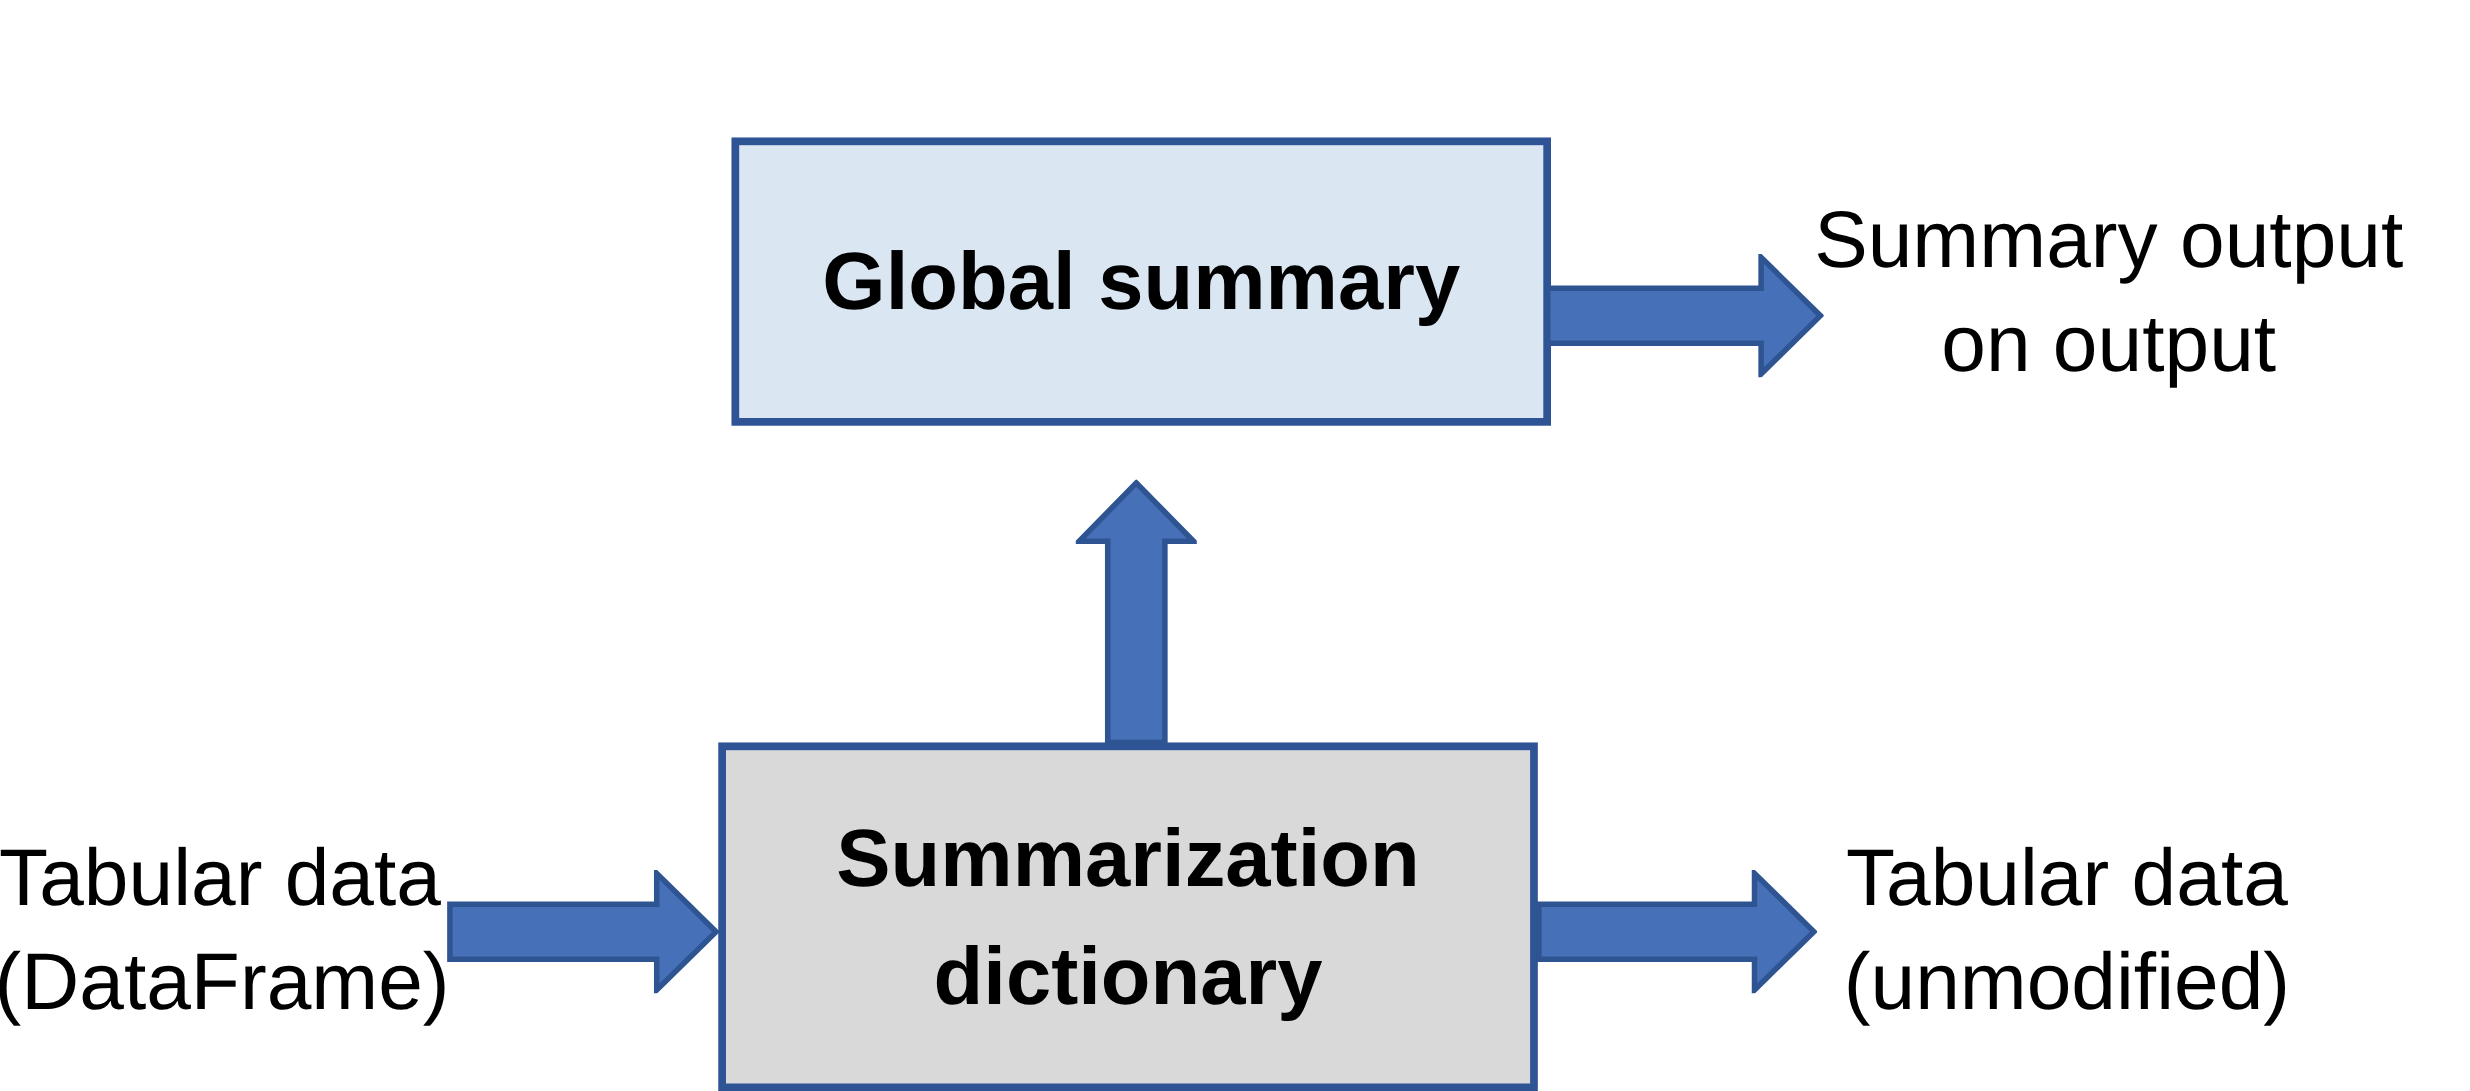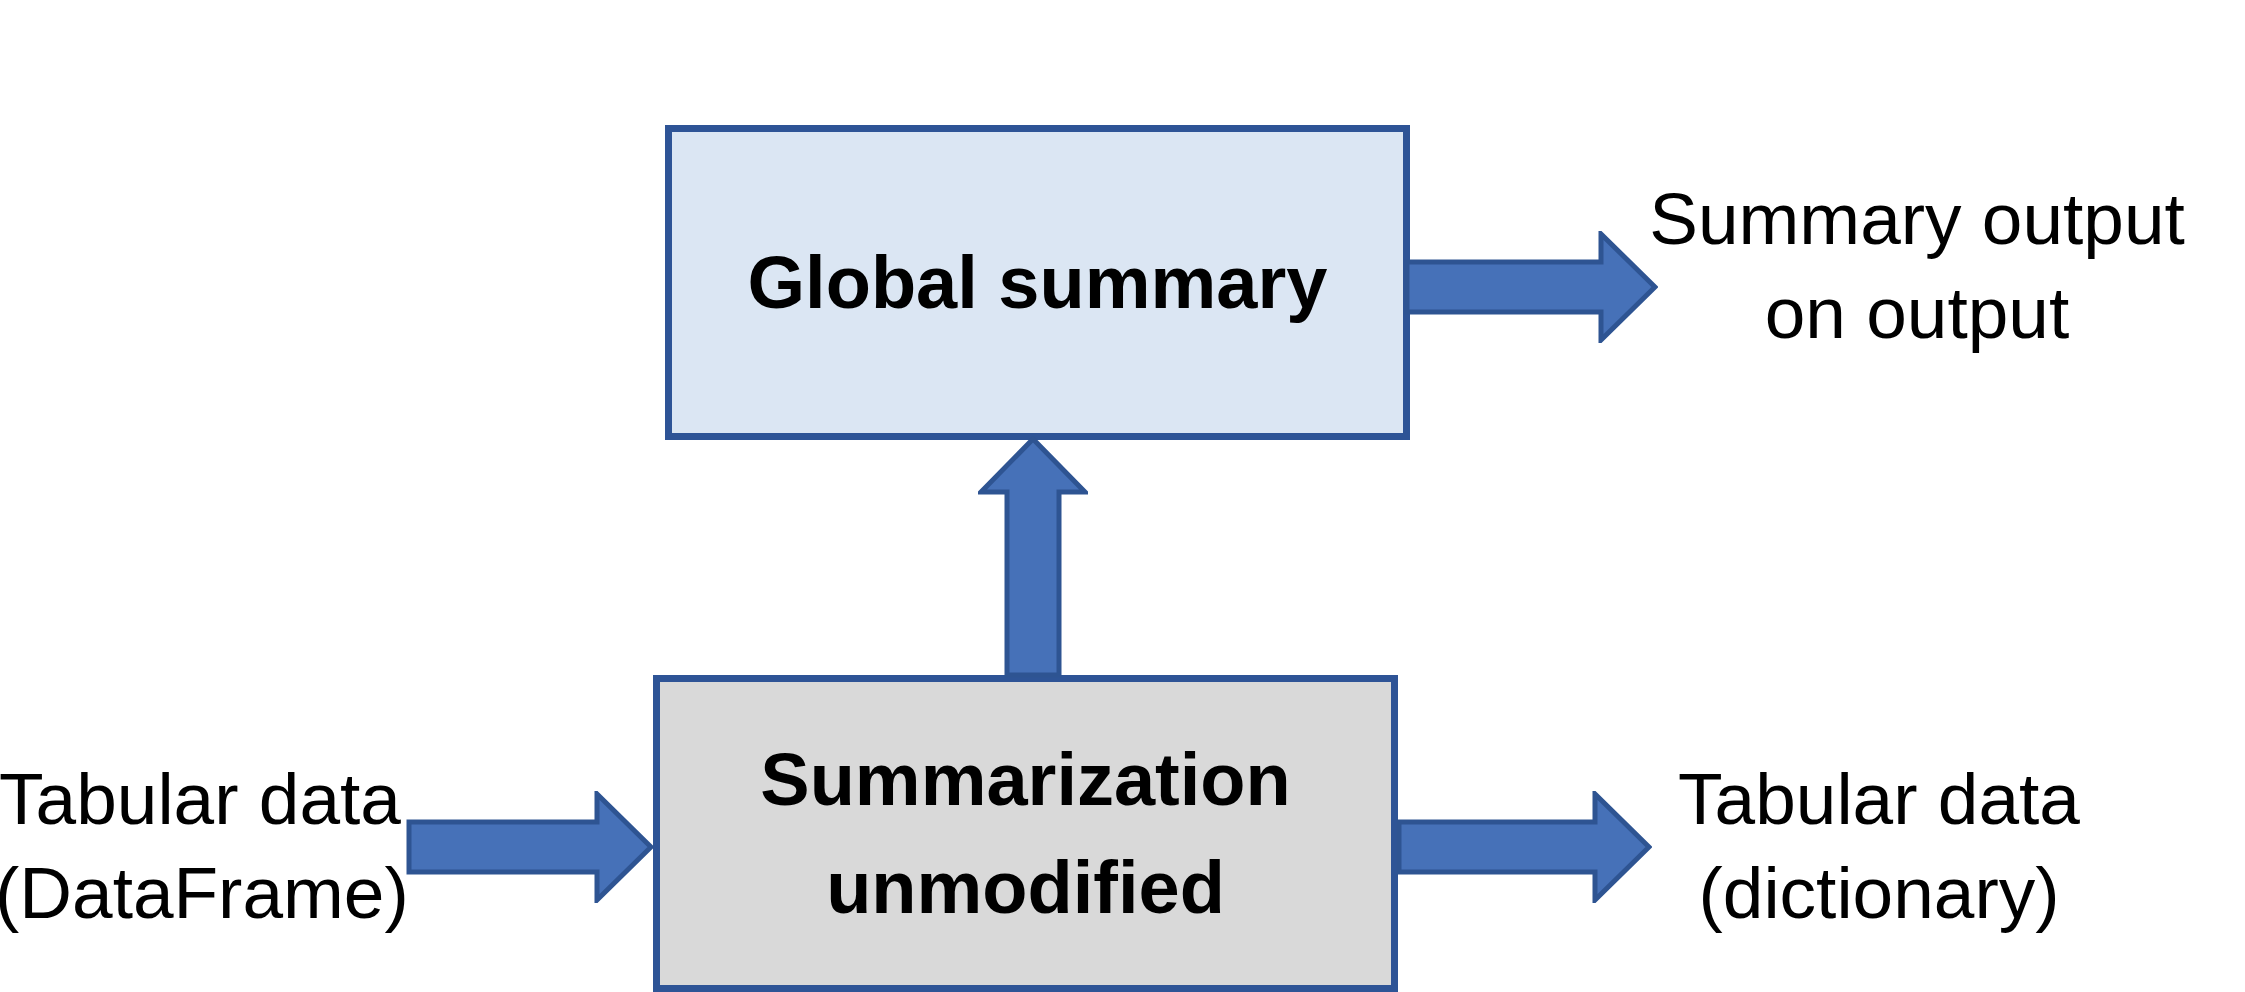--- a/index.html
+++ b/index.html
@@ -24,21 +24,21 @@
     position:absolute;
     box-sizing:border-box;
     border:7px solid var(--box-border);
     display:flex;
     flex-direction:column;
     align-items:center;
     justify-content:center;
     text-align:center;
   }
   .box.top{
-    left:665px;top:125px;width:745px;height:315px;
+    left:665px;top:125px;width:745px;height:262px;
     background:var(--top-box-fill);
   }
   .box.bottom{
     left:653px;top:675px;width:745px;height:317px;
     background:var(--bottom-box-fill);
   }
   .box .label{
     font-size:74px;
     font-weight:bold;
     line-height:108px;
@@ -73,21 +73,21 @@
 
   <div class="box top">
     <div class="label">
       <span>Global summary</span>
     </div>
   </div>
 
   <div class="box bottom">
     <div class="label">
       <span>Summarization</span>
-      <span>unmodified</span>
+      <span>dictionary</span>
     </div>
   </div>
 
   <svg class="arrow arrow-input" width="248" height="112" viewBox="0 0 248 112" aria-hidden="true">
     <polygon points="3,31 191,31 191,3 245,56 191,109 191,81 3,81"></polygon>
   </svg>
 
   <svg class="arrow arrow-update" width="110" height="242" viewBox="0 0 110 242" aria-hidden="true">
     <polygon points="55,3 107,56 81,56 81,239 29,239 29,56 3,56"></polygon>
   </svg>
@@ -105,16 +105,16 @@
     <span>(DataFrame)</span>
   </div>
 
   <div class="outer-label label-summary-output">
     <span>Summary output</span>
     <span>on output</span>
   </div>
 
   <div class="outer-label label-passthrough">
     <span>Tabular data</span>
-    <span>(dictionary)</span>
+    <span>(unmodified)</span>
   </div>
 
 </div>
 
 </body></html>

